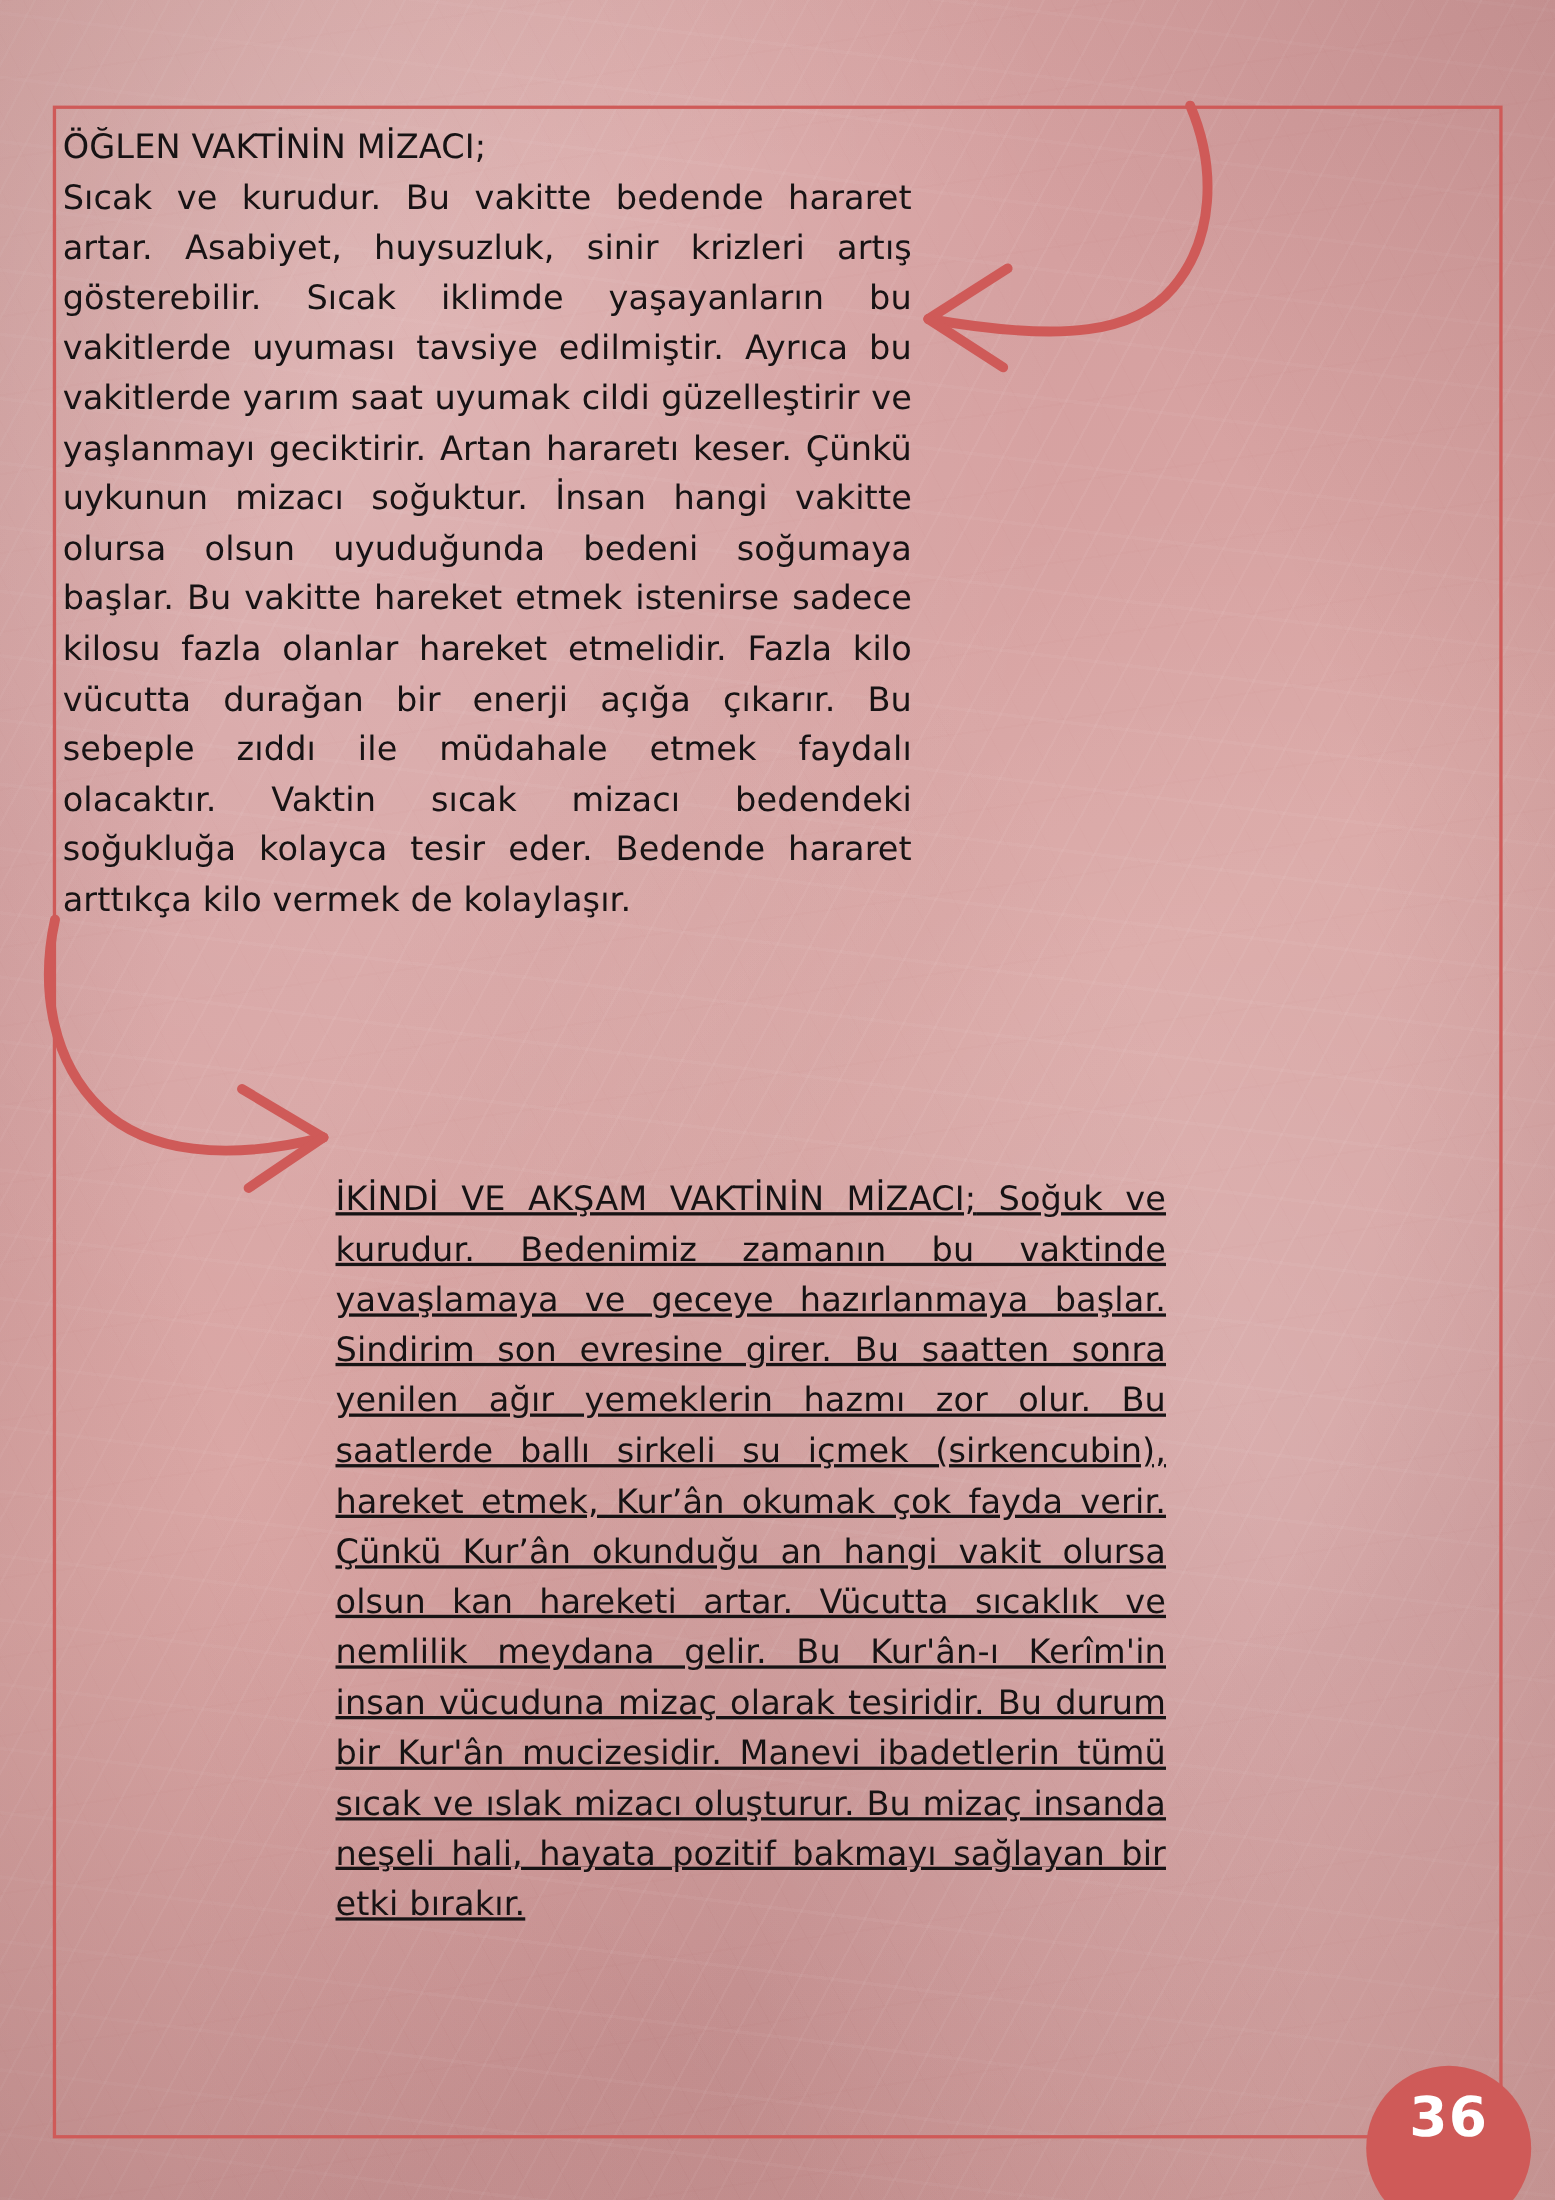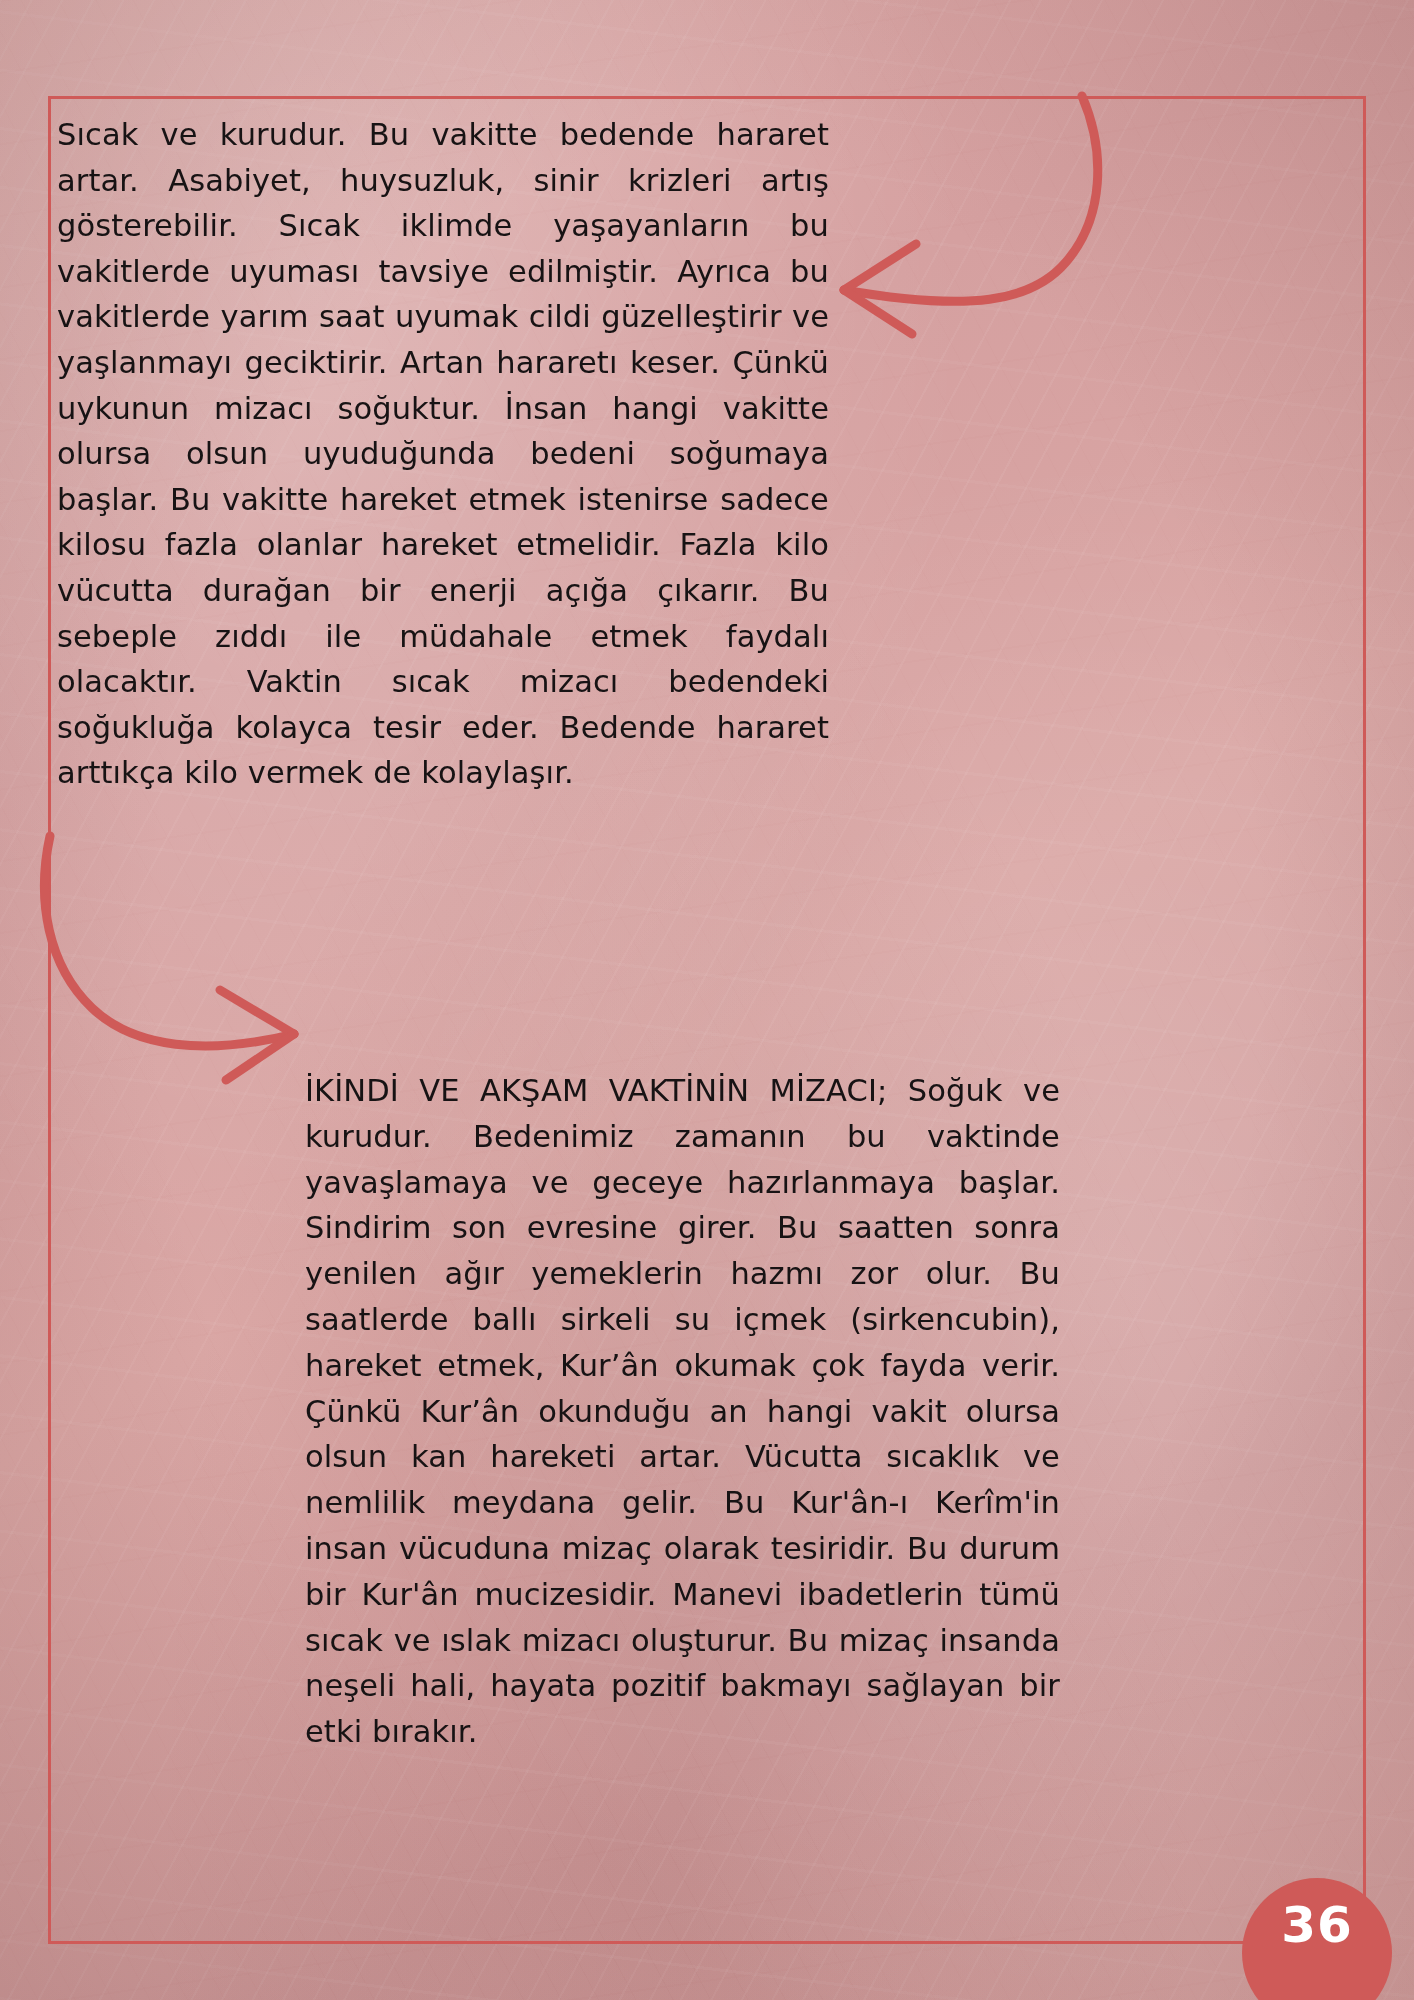--- a/index.html
+++ b/index.html
@@ -84,20 +84,21 @@
     display: block;
   }
 
   #block-evening {
     left: 305px;
     top: 1068px;
     width: 755px;
     font-size: 30.5px;
     line-height: 45.8px;
     letter-spacing: 0.1px;
+    text-decoration: underline;
   }
   #block-evening .inline-heading { }
 
   
   .arrow-svg {
     position: absolute;
     pointer-events: none;
   }
   #arrow-top {
     left: 820px;
@@ -140,20 +141,21 @@
 <body>
 
 <div id="page">
 
   <div id="paper-texture"></div>
   <div id="paper-vignette"></div>
 
   <div id="frame"></div>
 
   <div class="text-block" id="block-noon">
+    <span class="heading">ÖĞLEN VAKTİNİN MİZACI;</span>
       <span class="body">Sıcak ve kurudur. Bu vakitte bedende hararet artar. Asabiyet, huysuzluk, sinir krizleri artış gösterebilir. Sıcak iklimde yaşayanların bu vakitlerde uyuması tavsiye edilmiştir. Ayrıca bu vakitlerde yarım saat uyumak cildi güzelleştirir ve yaşlanmayı geciktirir. Artan hararetı keser. Çünkü uykunun mizacı soğuktur. İnsan hangi vakitte olursa olsun uyuduğunda bedeni soğumaya başlar. Bu vakitte hareket etmek istenirse sadece kilosu fazla olanlar hareket etmelidir. Fazla kilo vücutta durağan bir enerji açığa çıkarır. Bu sebeple zıddı ile müdahale etmek faydalı olacaktır. Vaktin sıcak mizacı bedendeki soğukluğa kolayca tesir eder. Bedende hararet arttıkça kilo vermek de kolaylaşır.</span>
   </div>
 
   <div class="text-block" id="block-evening">
     <span class="inline-heading">İKİNDİ VE AKŞAM VAKTİNİN MİZACI;</span><span> Soğuk ve kurudur. Bedenimiz zamanın bu vaktinde yavaşlamaya ve geceye hazırlanmaya başlar. Sindirim son evresine girer. Bu saatten sonra yenilen ağır yemeklerin hazmı zor olur. Bu saatlerde ballı sirkeli su içmek (sirkencubin), hareket etmek, Kur’ân okumak çok fayda verir. Çünkü Kur’ân okunduğu an hangi vakit olursa olsun kan hareketi artar. Vücutta sıcaklık ve nemlilik meydana gelir. Bu Kur'ân-ı Kerîm'in insan vücuduna mizaç olarak tesiridir. Bu durum bir Kur'ân mucizesidir. Manevi ibadetlerin tümü sıcak ve ıslak mizacı oluşturur. Bu mizaç insanda neşeli hali, hayata pozitif bakmayı sağlayan bir etki bırakır.</span>
   </div>
 
   <svg class="arrow-svg" id="arrow-top" viewBox="0 0 290 270">
     <path d="M 262 6 C 286 62, 284 128, 246 172 C 212 212, 150 222, 24 200" fill="none" stroke="#cf5a58" stroke-width="9" stroke-linecap="round"></path>
     <path d="M 24 200 L 96 154" fill="none" stroke="#cf5a58" stroke-width="9" stroke-linecap="round"></path>

